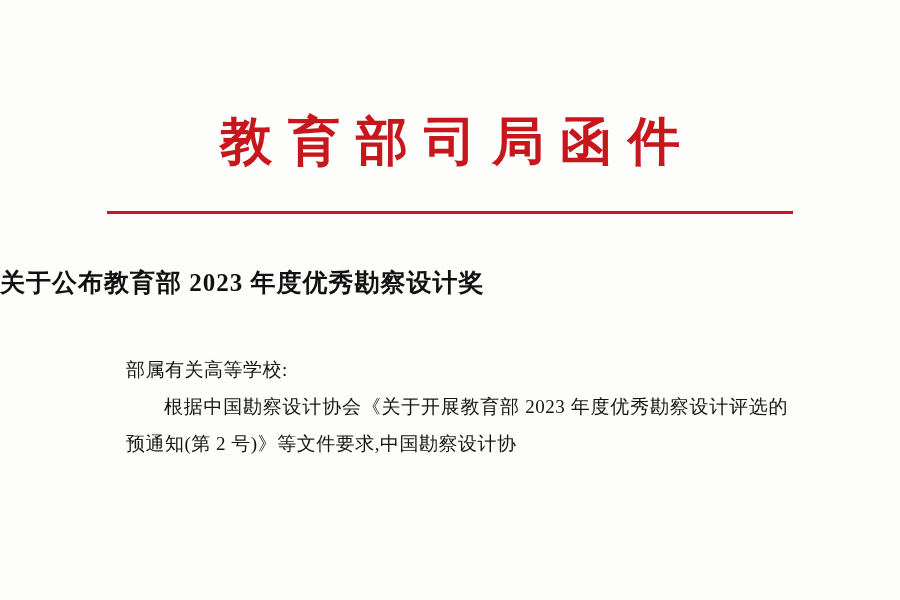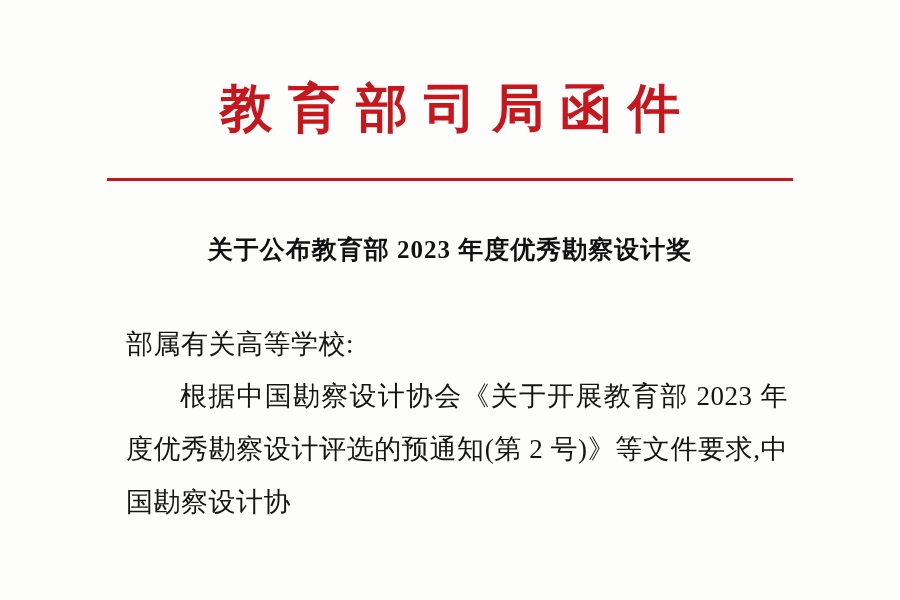--- a/index.html
+++ b/index.html
@@ -27,20 +27,21 @@
   }
   .masthead-title {
     color: #c8161d;
     font-family: "Liberation Serif", "DejaVu Serif", serif;
     font-weight: bold;
     font-size: 52px;
     letter-spacing: 16px;
     text-indent: 16px;
     line-height: 1.2;
     white-space: nowrap;
+    margin-top: 33px;
   }
   .red-rule {
     margin: 38px auto 0 auto;
     width: 686px;
     height: 3px;
     background: #c8161d;
   }
   
   .doc-number-row {
     margin-top: 44px;
@@ -49,36 +50,35 @@
   }
   .doc-number {
     font-size: 21px;
     color: #1a1a1a;
     letter-spacing: 1px;
     white-space: nowrap;
   }
   
   .doc-title {
     margin-top: 46px;
-    text-align: center;
     font-weight: bold;
     font-size: 25px;
     color: #111111;
     line-height: 1.85;
     letter-spacing: 1px;
   }
   .doc-title-line {
     display: block;
     white-space: nowrap;
   }
   
   .doc-body {
     margin-top: 44px;
     padding: 0 112px 0 126px;
-    font-size: 27px;
+    font-size: 19px;
     color: #141414;
     line-height: 1.95;
     letter-spacing: 0.5px;
   }
   .salutation {
     white-space: nowrap;
   }
   .para {
     text-indent: 2em;
     text-align: justify;

